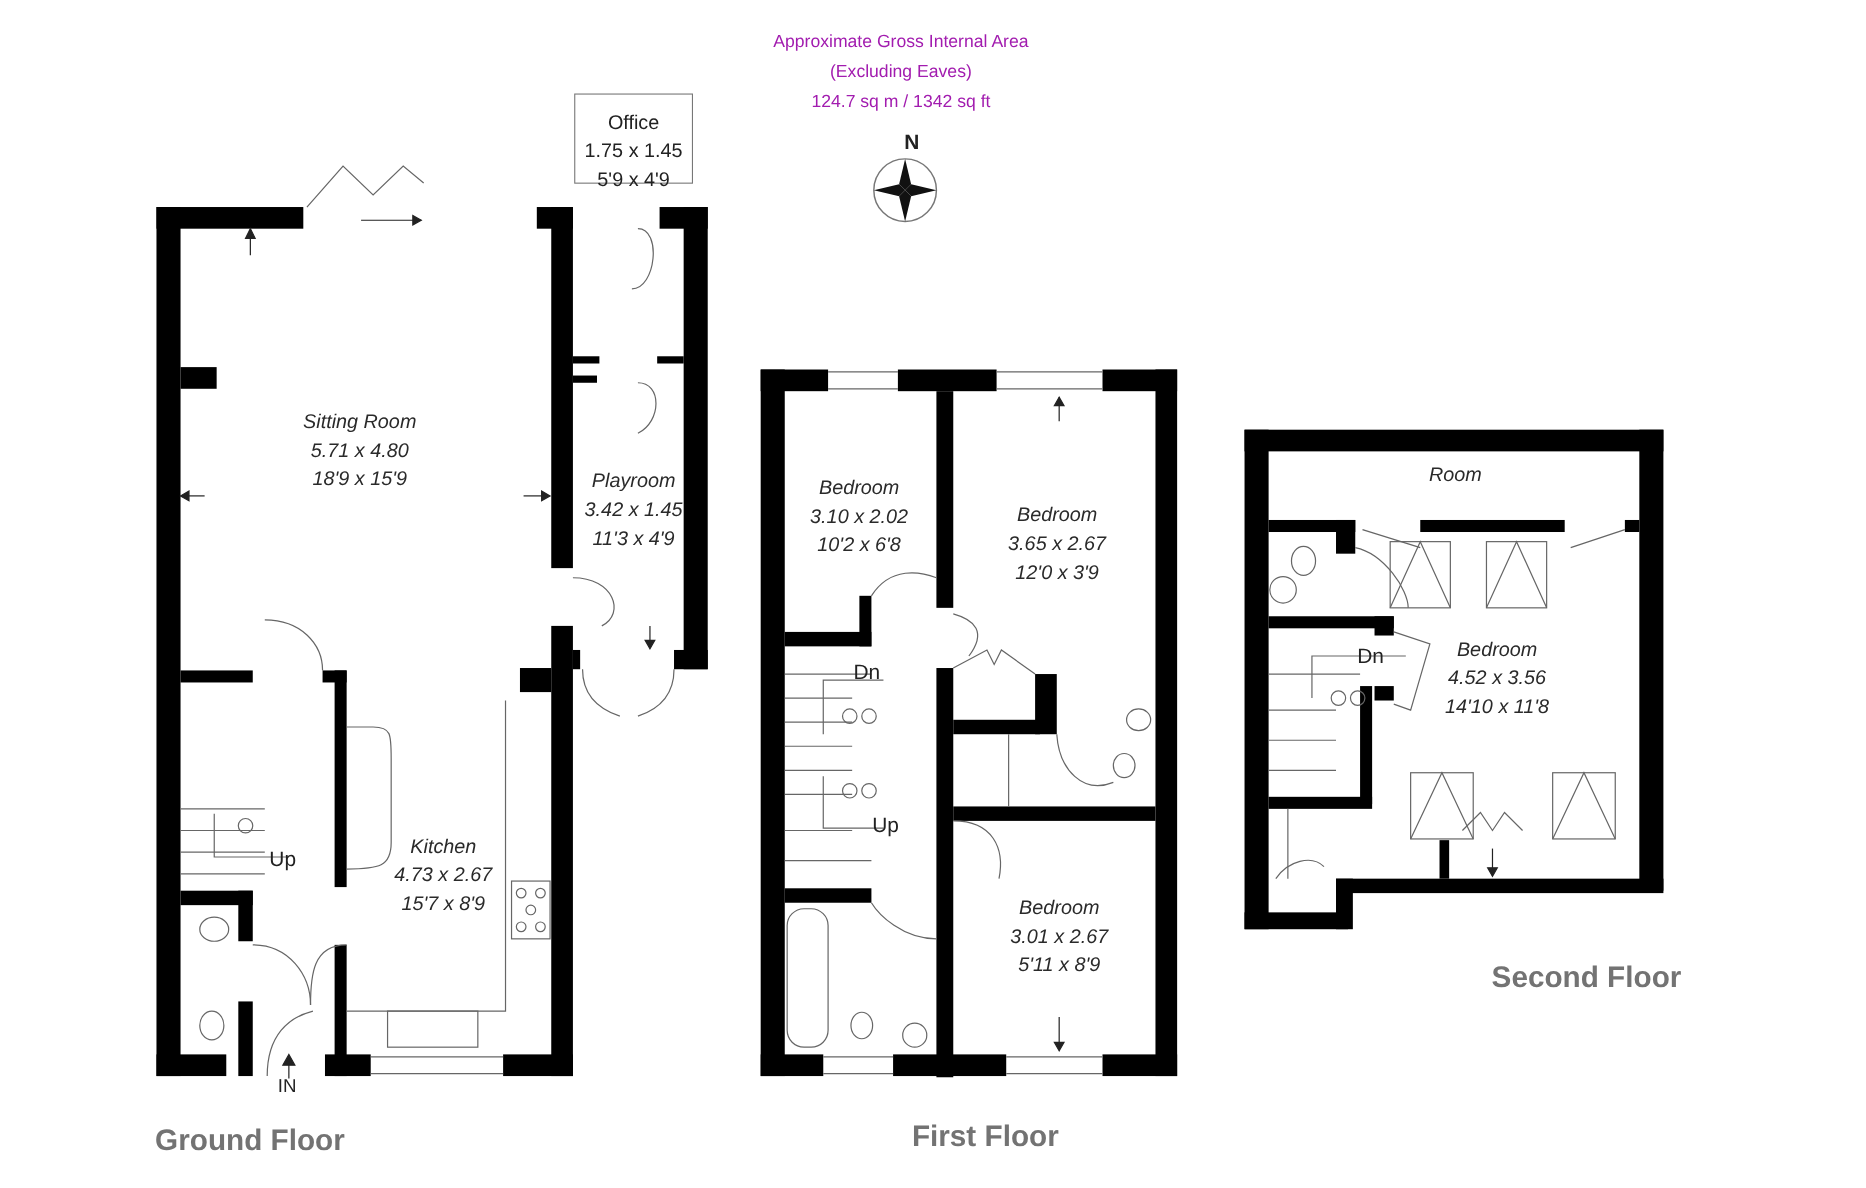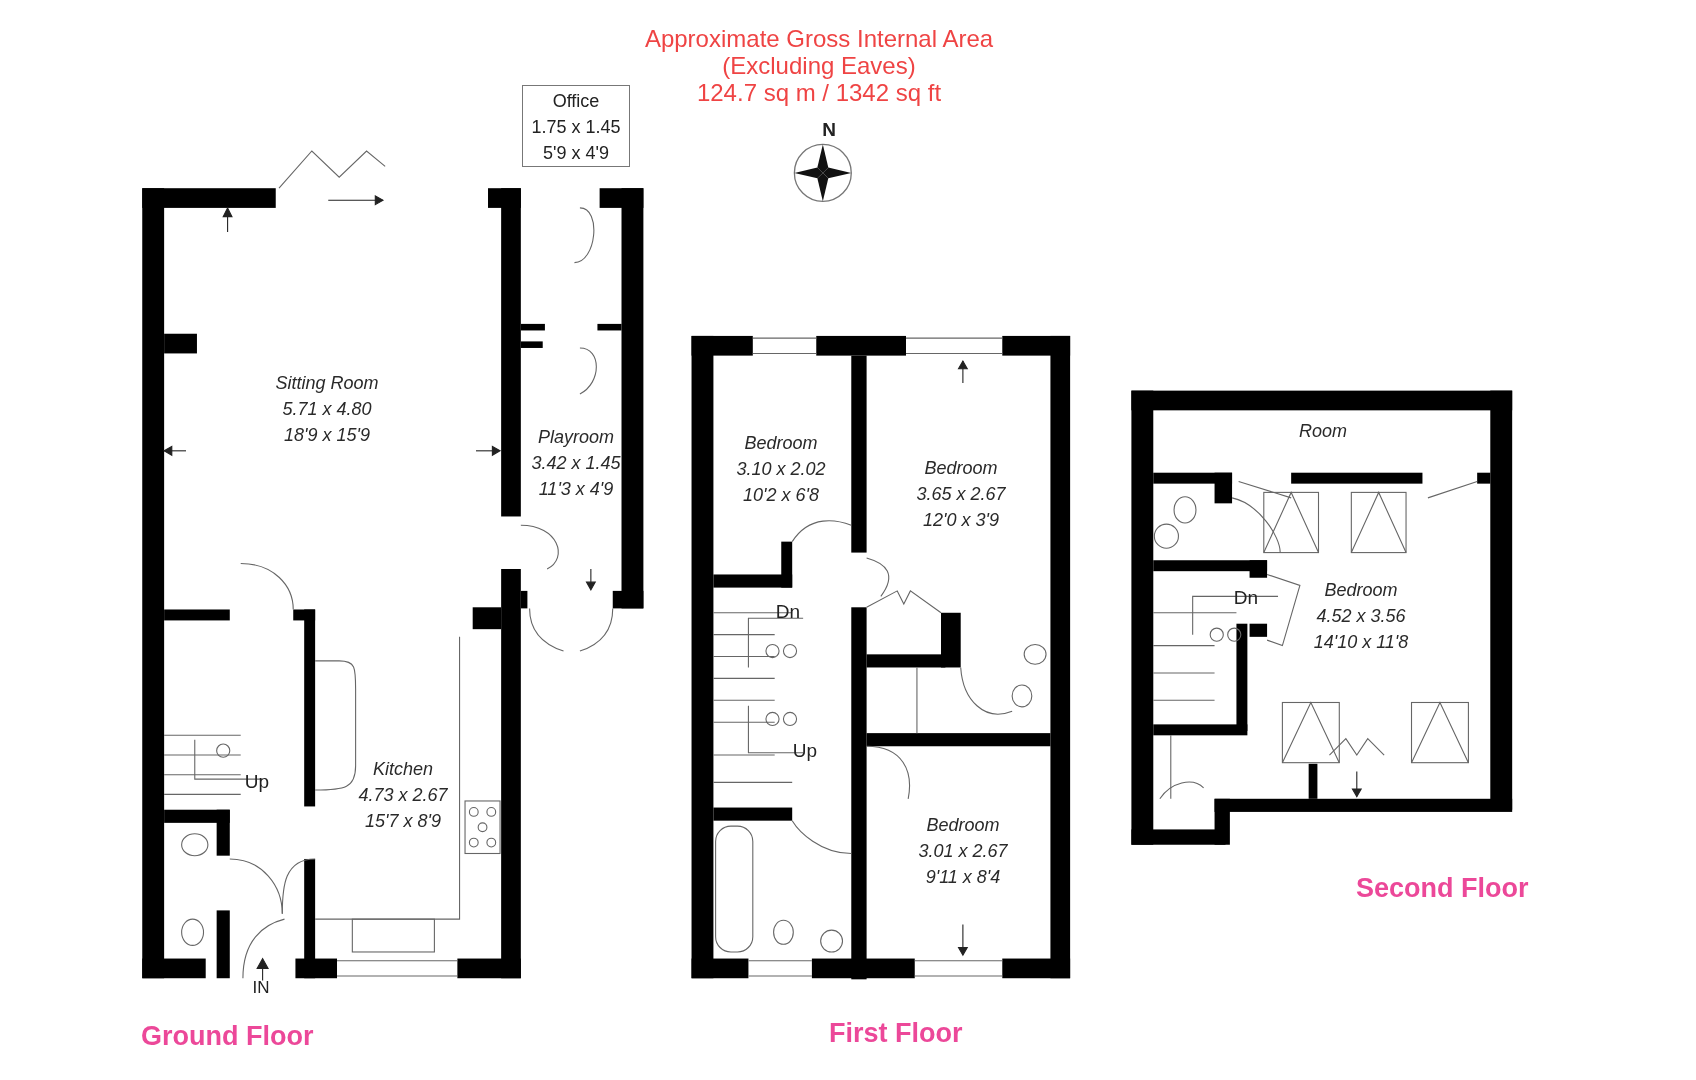--- a/index.html
+++ b/index.html
@@ -1,24 +1,24 @@
 <!DOCTYPE html>
 <html><head>
 <meta charset="utf-8">
 <style>
   html, body { margin:0; padding:0; background:#fff; }
   body { width:1696px; height:1080px; position:relative; overflow:hidden;
          font-family:"Liberation Sans", sans-serif; color:#222; }
   svg.plan { position:absolute; left:0; top:0; }
   .lbl { position:absolute; text-align:center; font-size:18px; line-height:26px; color:#2a2a2a; white-space:nowrap; transform:translateX(-50%); }
   .lbl span { display:block;font-style:italic; }
-  .floor-title { position:absolute; font-weight:bold; font-size:27px; color:#ec4899; white-space:nowrap; }
-  .header { position:absolute; left:819px; top:25px; transform:translateX(-50%); text-align:center; font-size:24px; line-height:27px; color:#ef4444; }
+  .floor-title { position:absolute; font-weight:bold; font-size:27px; color:#737373; white-space:nowrap; }
+  .header { position:absolute; left:819px; top:25px; transform:translateX(-50%); text-align:center; font-size:16px; line-height:27px; color:#a21caf; }
   .header span { display:block; }
-  .office-box { position:absolute; left:522px; top:85px; width:108px; height:82px; border:1.5px solid #777; background:#fff; text-align:center; font-size:18px; line-height:26px; padding-top:2px; box-sizing:border-box; }
+  .office-box { position:absolute; left:522px; top:85px; width:108px; height:82px; border:1.5px solid #777; background:#fff; text-align:center; font-size:18px; line-height:26px; padding-top:12px; box-sizing:border-box; }
   .office-box span { display:block; }
   .small { position:absolute; font-size:19px; color:#222; transform:translateX(-50%); }
 </style>
 </head>
 <body>
 
 <svg class="plan" width="1696" height="1080" viewBox="0 0 1550 987" preserveAspectRatio="none">
   <g fill="#000" stroke="none">
 
     <g>
@@ -267,21 +267,21 @@
   <span>10'2 x 6'8</span>
 </div>
 <div class="lbl" style="left:961px; top:455px;">
   <span>Bedroom</span>
   <span>3.65 x 2.67</span>
   <span>12'0 x 3'9</span>
 </div>
 <div class="lbl" style="left:963px; top:812px;">
   <span>Bedroom</span>
   <span>3.01 x 2.67</span>
-  <span>9'11 x 8'4</span>
+  <span>5'11 x 8'9</span>
 </div>
 <div class="small" style="left:788px; top:601px;">Dn</div>
 <div class="small" style="left:805px; top:740px;">Up</div>
 <div class="floor-title" style="left:829px; top:1018px;">First Floor</div>
 
 <div class="lbl" style="left:1323px; top:418px;">
   <span>Room</span>
 </div>
 <div class="lbl" style="left:1361px; top:577px;">
   <span>Bedroom</span>

